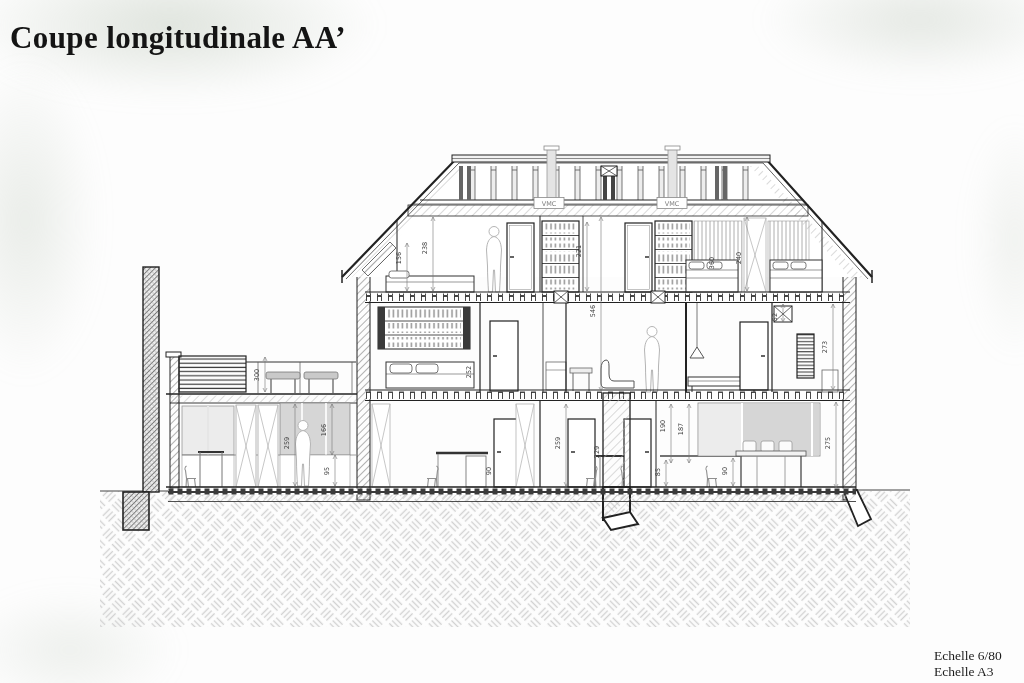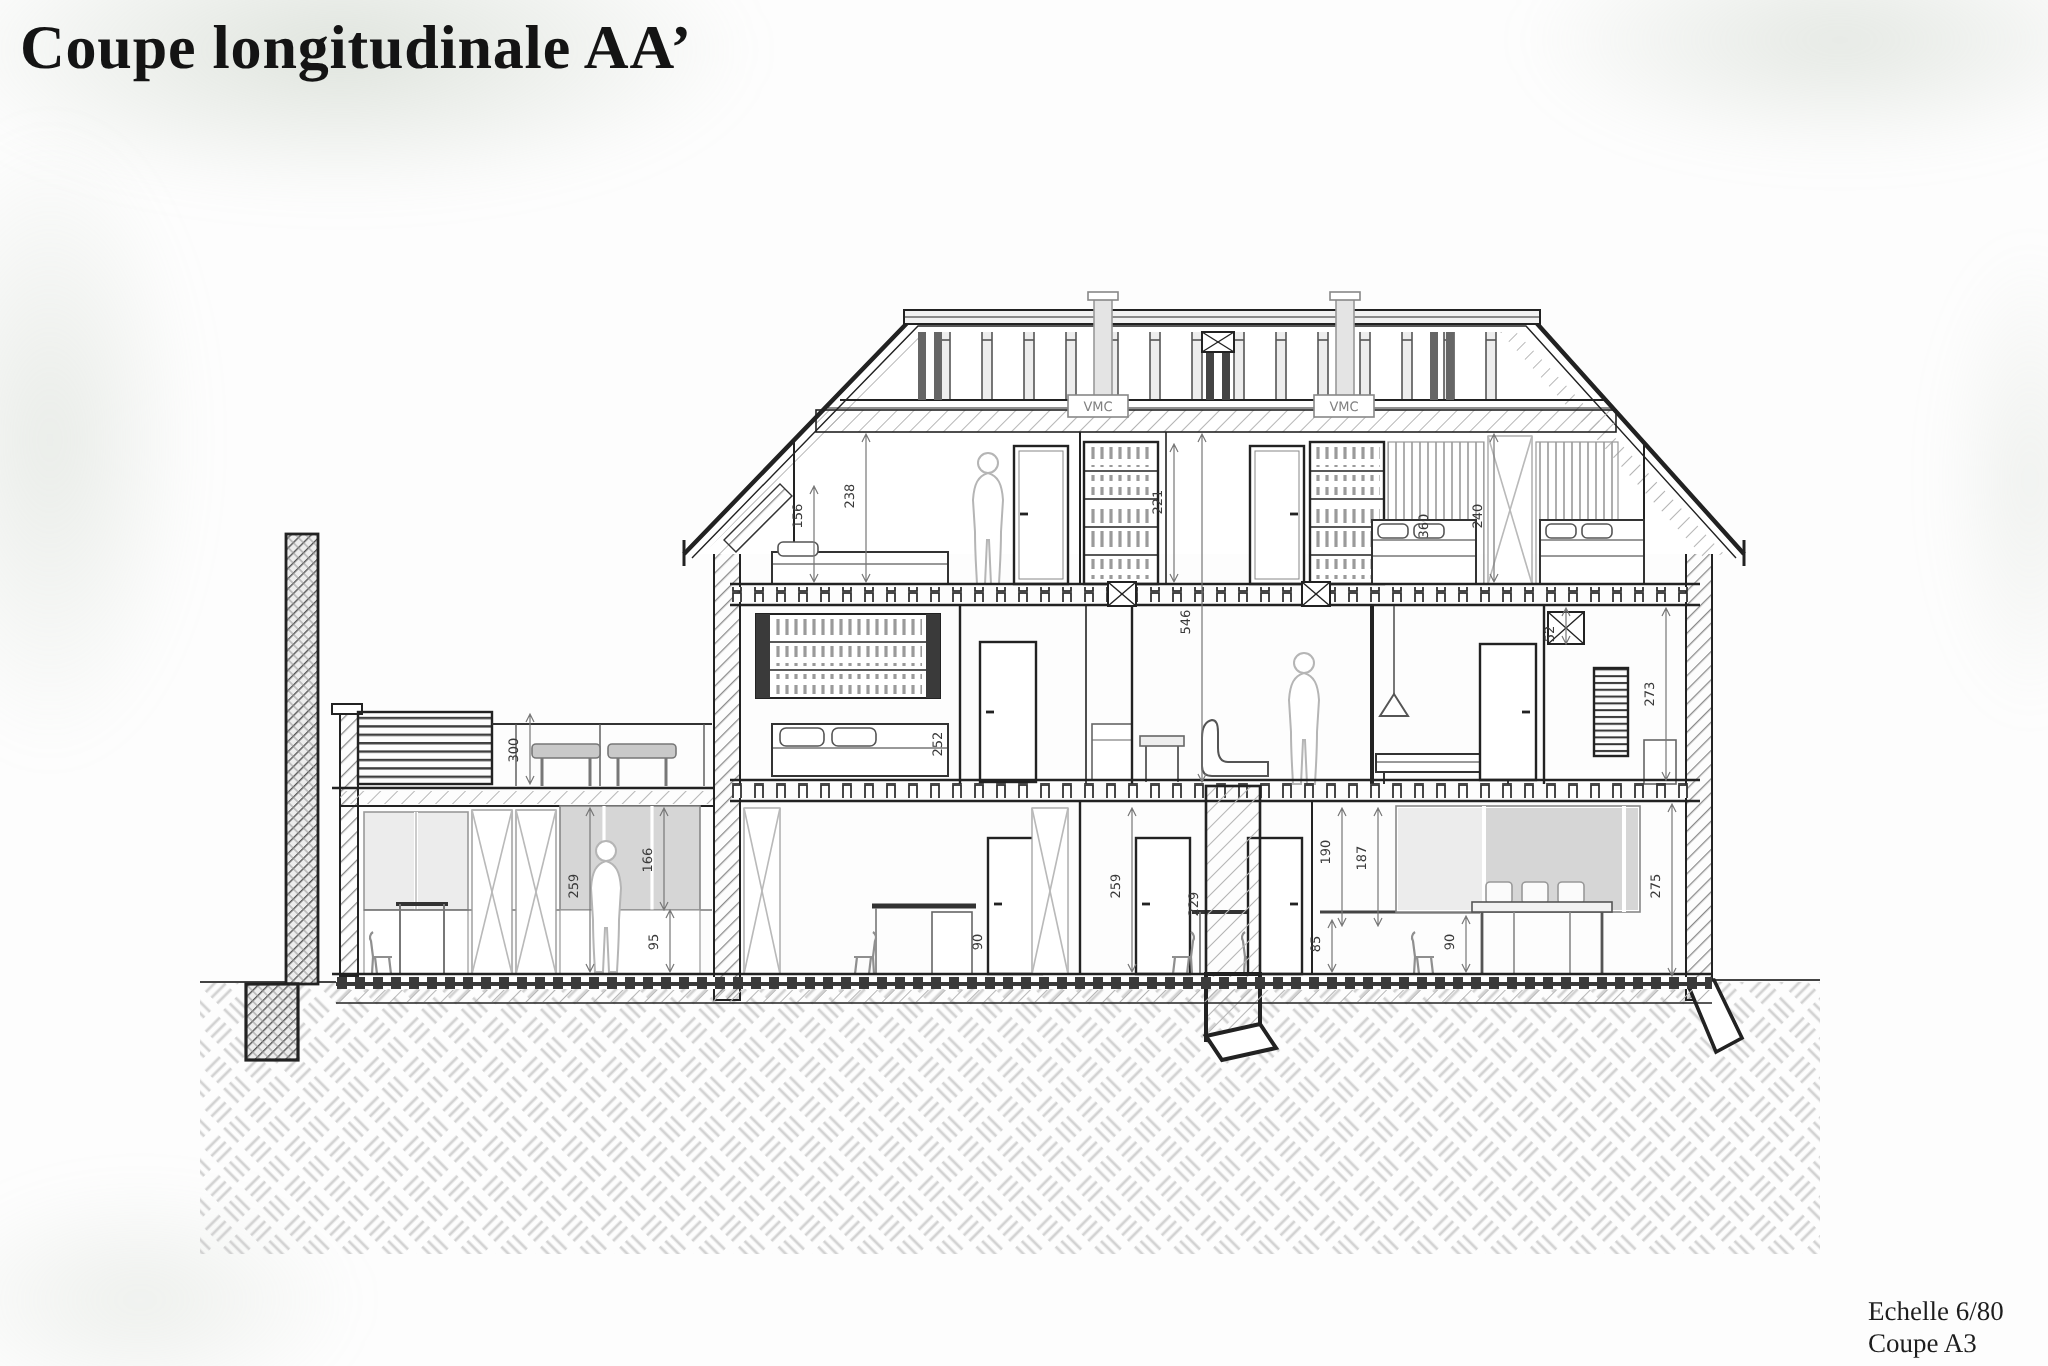--- a/index.html
+++ b/index.html
@@ -4,21 +4,21 @@
 <style>
   html,body{margin:0;padding:0;}
   body{width:1024px;height:683px;position:relative;overflow:hidden;background:#fdfdfd;
        font-family:"Liberation Serif",serif;}
   .wm{position:absolute;border-radius:50%;filter:blur(12px);pointer-events:none;}
   .wm1{left:-40px;top:-50px;width:420px;height:150px;background:radial-gradient(ellipse,rgba(175,188,170,.38),rgba(255,255,255,0) 70%);}
   .wm2{left:760px;top:-40px;width:320px;height:120px;background:radial-gradient(ellipse,rgba(178,190,174,.32),rgba(255,255,255,0) 70%);}
   .wm3{left:-50px;top:60px;width:150px;height:320px;background:radial-gradient(ellipse,rgba(183,194,179,.28),rgba(255,255,255,0) 70%);}
   .wm4{left:-40px;top:590px;width:220px;height:120px;background:radial-gradient(ellipse,rgba(183,194,179,.22),rgba(255,255,255,0) 70%);}
   .wm5{left:970px;top:120px;width:90px;height:240px;background:radial-gradient(ellipse,rgba(185,195,181,.2),rgba(255,255,255,0) 70%);}
-  h1{position:absolute;top:6px;left:10px;margin:0;font-size:31px;font-weight:600;
+  h1{position:absolute;top:20px;left:10px;margin:0;font-size:31px;font-weight:600;
      letter-spacing:.4px;color:#141414;font-family:"Liberation Serif",serif;}
   .titleblock{position:absolute;left:934px;top:648px;font-size:13.5px;color:#1d1d1d;line-height:1.22;}
   svg{position:absolute;left:0;top:0;}
   .dim{font:6.5px "DejaVu Sans",sans-serif;fill:#3a3a3a;text-anchor:middle;}
   .leader{stroke:#777;stroke-width:.6;fill:none;}
   .vmc{font:6.5px "DejaVu Sans",sans-serif;fill:#808080;text-anchor:middle;}
   .xl{stroke:#b9b9b9;stroke-width:.8;}
 </style>
 </head>
 <body>
@@ -469,14 +469,14 @@
       <text x="683" y="429" transform="rotate(-90 683 429)" class="dim">187</text>
       <path d="M733 458 L733 486 M731 462 L733 458 L735 462 M731 482 L733 486 L735 482" class="leader"></path>
       <text x="727" y="471" transform="rotate(-90 727 471)" class="dim">90</text>
       <path d="M836 402 L836 488 M834 406 L836 402 L838 406 M834 484 L836 488 L838 484" class="leader"></path>
       <text x="830" y="443" transform="rotate(-90 830 443)" class="dim">275</text>
     </g>
 </svg>
 
 <div class="titleblock">
   <div>Echelle 6/80</div>
-  <div>Coupe A3</div>
+  <div>Echelle A3</div>
 </div>
 
 </body></html>

